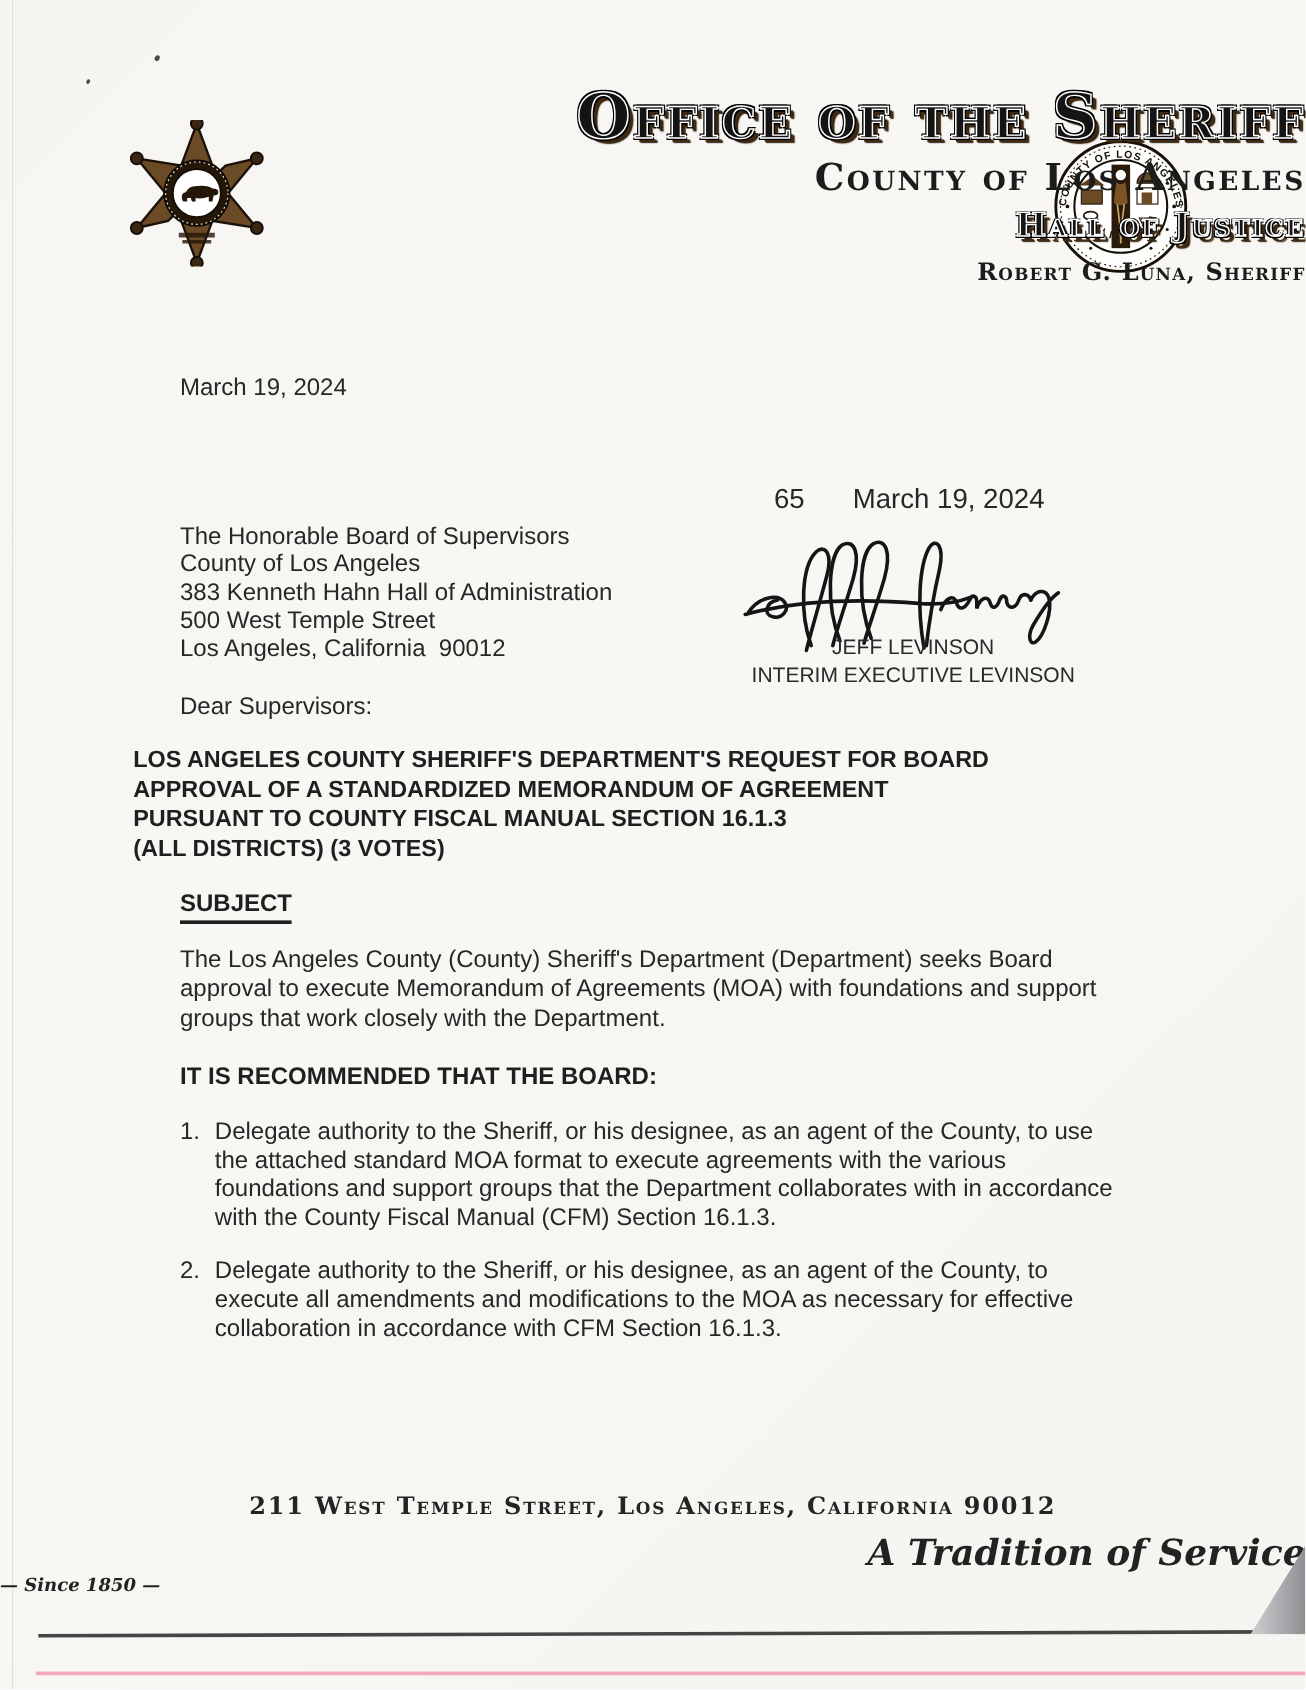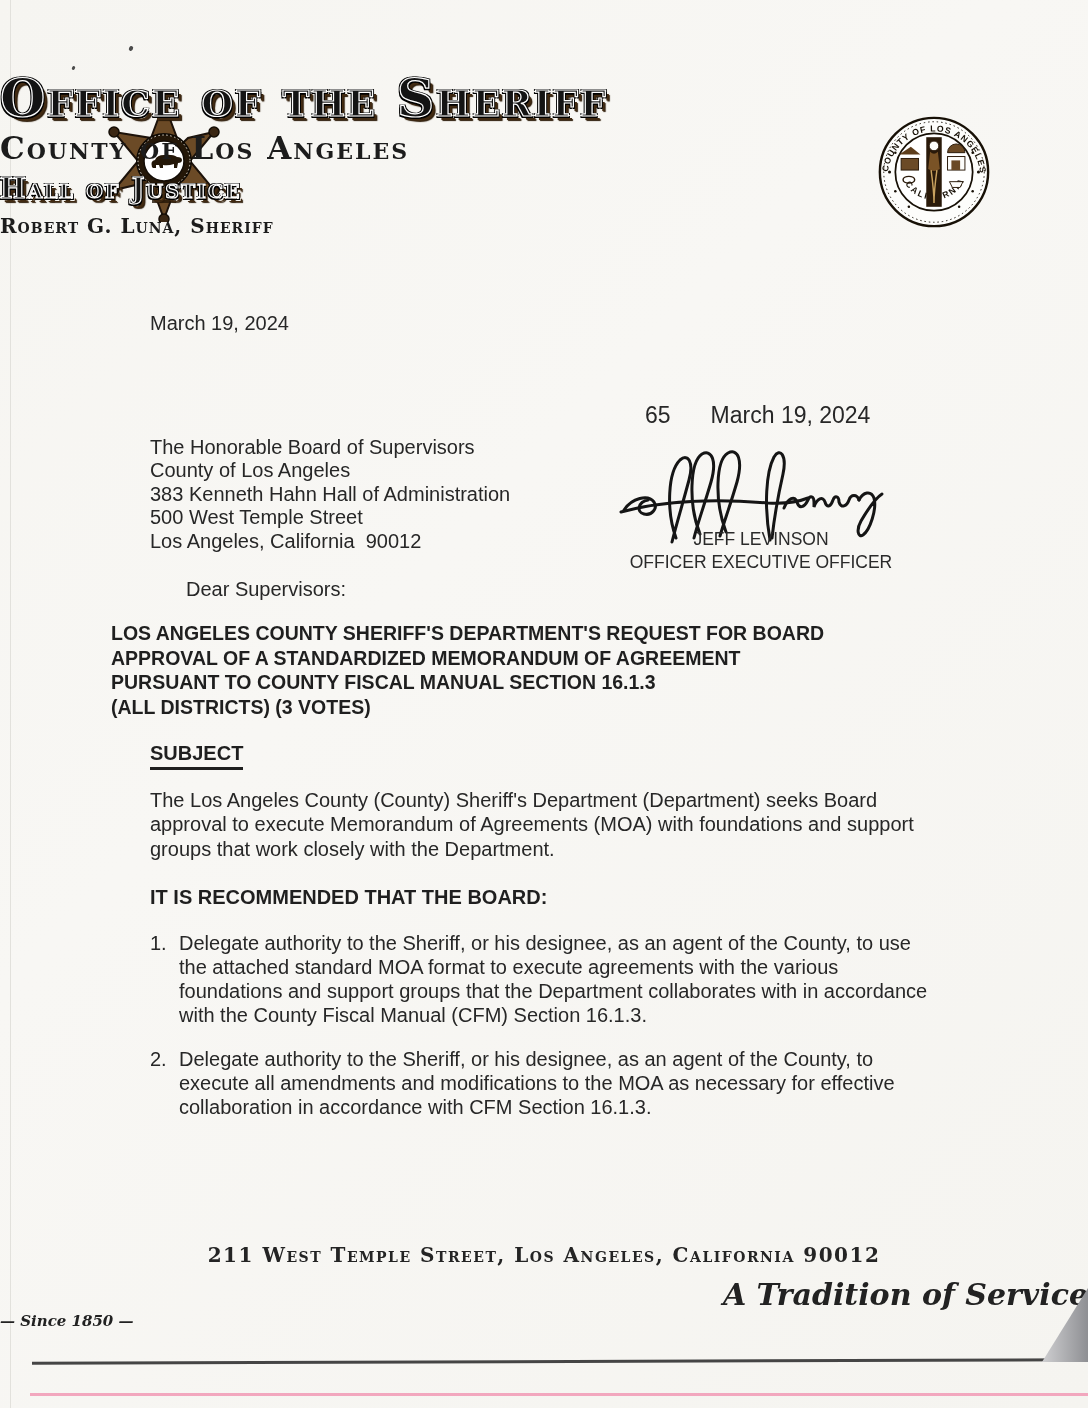--- a/index.html
+++ b/index.html
@@ -14,21 +14,21 @@
   .abs{position:absolute;}
   
   .left-edge{left:10px;top:0;bottom:0;width:1px;background:#e2e1dc;}
   .speck{width:4px;height:5px;border-radius:50%;background:#4b4b4b;transform:rotate(30deg);}
   .scan-bottom-line{left:32px;top:1360px;width:1046px;height:3px;background:#454545;transform:rotate(-0.18deg);}
   .corner-triangle{left:1042px;top:1288px;width:46px;height:74px;
     clip-path:polygon(100% 0,100% 100%,0 100%);
     background:linear-gradient(to right,#cfcfd1,#8e8f93);}
   .pink-line{left:30px;top:1393px;width:1058px;height:3px;background:#f2a7be;}
   
-  .hdr{left:0;top:72px;width:100%;text-align:left;}
+  .hdr{left:0;top:72px;width:100%;text-align:right;}
   .ornate{
     font-family:"DejaVu Serif",serif;font-weight:bold;
     font-variant:small-caps;color:#141414;
     -webkit-text-stroke:1.2px #ffffff;
     text-shadow:
       -1.5px -1.5px 0 #000, 1.5px -1.5px 0 #000,
       -1.5px 1.5px 0 #000, 1.5px 1.5px 0 #000,
       3.5px 3.5px 0 #412a12, 4.5px 4.5px 1px #2c1b09;
     letter-spacing:2px;line-height:1;
   }
@@ -36,21 +36,21 @@
   .hdr-county{font-family:"DejaVu Serif",serif;font-weight:bold;font-variant:small-caps;
     font-size:31px;letter-spacing:2px;color:#1c1c1c;margin-top:9px;line-height:1;}
   .hdr-hall{font-size:27px;margin-top:11px;}
   .hdr-sheriff{font-family:"DejaVu Serif",serif;font-weight:bold;font-variant:small-caps;
     font-size:20px;letter-spacing:1px;color:#1c1c1c;margin-top:14px;line-height:1;}
   
   .body-text{font-size:20px;line-height:24px;color:#272727;}
   .date-left{left:150px;top:311px;}
   .addr{left:150px;top:436px;line-height:23.4px;}
   .addr div{white-space:pre-wrap;}
-  .salutation{left:150px;top:577px;margin-left:36px;}
+  .salutation{left:150px;top:577px;}
   .title-block{left:111px;top:621px;width:866px;
     font-weight:bold;font-size:19.5px;line-height:24.5px;color:#1f1f1f;}
   .subject-h{left:150px;top:742px;font-size:20px;font-weight:bold;
     border-bottom:3px solid #1f1f1f;padding-bottom:2px;color:#1f1f1f;}
   .subject-p{left:150px;top:788px;line-height:24.3px;}
   .rec-h{left:150px;top:886px;font-size:20px;font-weight:bold;color:#1f1f1f;}
   .rec-list{left:150px;top:931px;width:860px;}
   .rec-item{display:flex;}
   .rec-item + .rec-item{margin-top:20px;}
   .rec-num{width:29px;flex:0 0 29px;}
@@ -168,21 +168,21 @@
       <path d="M82,88 C70,58 72,16 84,8 C94,3 99,15 93,36 C86,60 80,76 76,92"></path>
       <path d="M108,86 C96,54 98,14 110,7 C120,2 125,14 119,36 C112,60 106,76 102,90"></path>
       <path d="M3,66 C40,56 90,52 150,57 C168,58 180,56 190,52"></path>
       <path d="M152,94 C146,60 148,26 156,11 C162,1 169,9 165,28 C160,50 156,74 154,92"></path>
       <path d="M166,62 C170,52 177,49 179,56 C181,63 186,62 190,54 C192,49 196,50 196,56 L196,61 C199,52 205,50 207,56 C209,63 213,60 215,54 C217,49 221,50 221,56 C223,63 229,60 231,54 C233,48 239,48 241,54"></path>
       <path d="M241,54 C245,46 253,44 256,52 C259,63 252,84 245,89 C240,92 238,84 243,75 C250,63 258,52 264,48"></path>
     </g>
   </svg>
   <div class="abs signer">
     <div>JEFF LEVINSON</div>
-    <div>OFFICER EXECUTIVE OFFICER</div>
+    <div>INTERIM EXECUTIVE LEVINSON</div>
   </div>
 
   <div class="abs body-text addr">
     <div>The Honorable Board of Supervisors</div>
     <div>County of Los Angeles</div>
     <div>383 Kenneth Hahn Hall of Administration</div>
     <div>500 West Temple Street</div>
     <div>Los Angeles, California  90012</div>
   </div>
 

